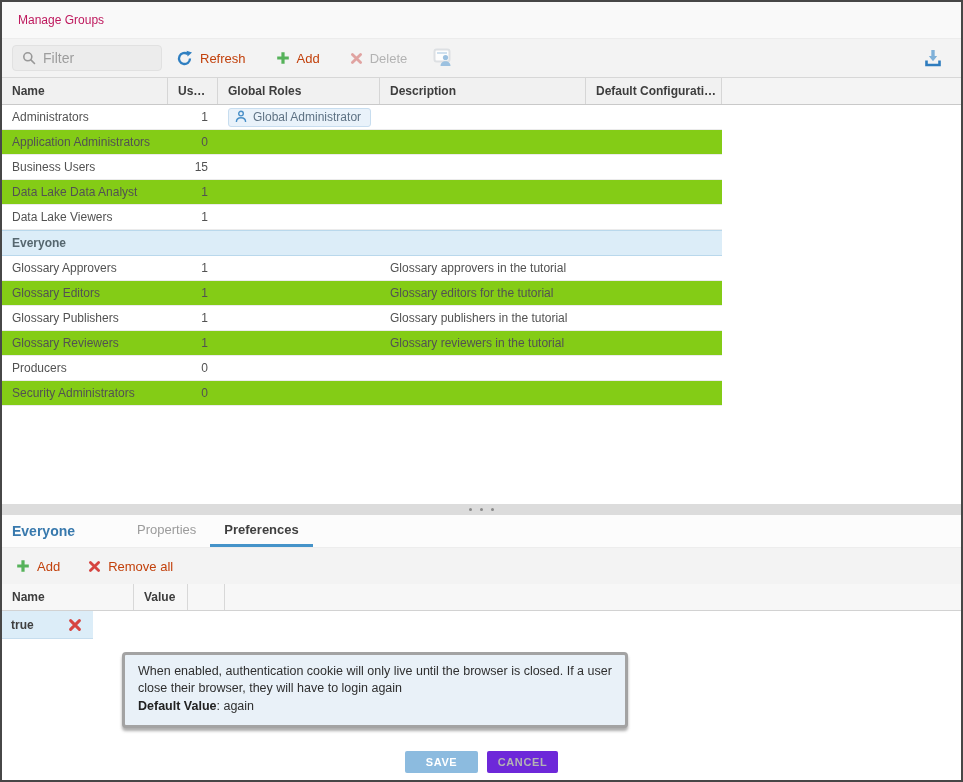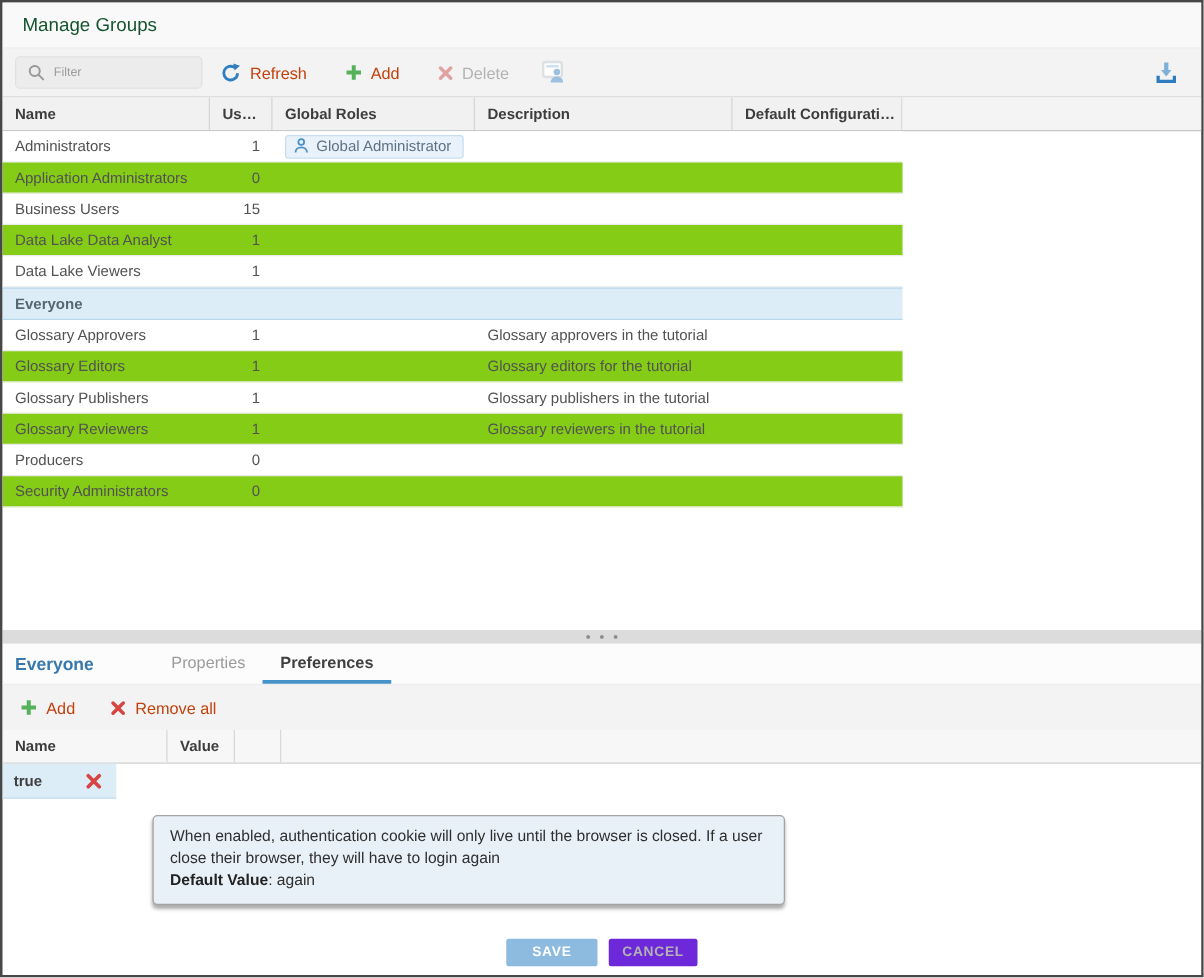--- a/index.html
+++ b/index.html
@@ -16,38 +16,38 @@
   }
 
   
   .titlebar {
     height:37px; flex:0 0 37px;
     background:#f9f9f9;
     display:flex; align-items:center;
     padding:0 16px;
     border-bottom:1px solid #ececec;
   }
-  .titlebar .title { color:#14532d; font-size:15px; }
+  .titlebar .title { color:#be185d; font-size:12px; }
 
   
   .toolbar {
     height:39px; flex:0 0 39px;
     background:#f3f3f3;
     border-bottom:1px solid #d7d7d7;
     display:flex; align-items:center;
     padding:0 10px;
   }
   .filter-box {
     width:150px; height:26px;
     background:#ececec; border:1px solid #e1e1e1; border-radius:4px;
     display:flex; align-items:center; gap:7px; padding:0 9px;
   }
   .filter-box input {
     border:none; outline:none; background:transparent;
-    font-family:inherit; font-size:10px; color:#a21caf; width:100px;
+    font-family:inherit; font-size:14px; color:#a21caf; width:100px;
   }
   .filter-box input::placeholder { color:#9d9d9d; }
   .tb-btn {
     display:flex; align-items:center; gap:7px;
     font-size:13px; color:#c2410c; cursor:pointer;
     margin-left:30px; background:none; border:none; font-family:inherit;
   }
   .tb-btn.first { margin-left:14px; }
   .tb-btn.disabled { color:#b3b3b3; cursor:default; }
   .tb-icon-btn { margin-left:26px; background:none; border:none; cursor:pointer; display:flex; align-items:center; }
@@ -145,21 +145,21 @@
     display:flex; align-items:center; padding:0 9px; font-weight:bold; color:#3f3f3f; cursor:text;
   }
   .pref-del-cell {
     width:37px; background:#dcedf8; border-bottom:1px solid #c6ddee;
     display:flex; align-items:center; justify-content:center; cursor:pointer;
   }
 
   
   .tooltip {
     margin:13px 0 0 120px; width:506px;
-    background:#e9f1f8; border:1px solid #a3a3a3; border-radius:4px;
+    background:#e9f1f8; border:3px solid #a3a3a3; border-radius:4px;
     padding:8px 13px 10px;
     font-size:12.5px; color:#2f2f2f; line-height:1.38;
     box-shadow:0 3px 3px rgba(70,70,70,0.45);
   }
   .tooltip b { color:#222; }
 
   
   .footer {
     margin-top:auto; flex:0 0 auto;
     display:flex; justify-content:center; gap:9px;

